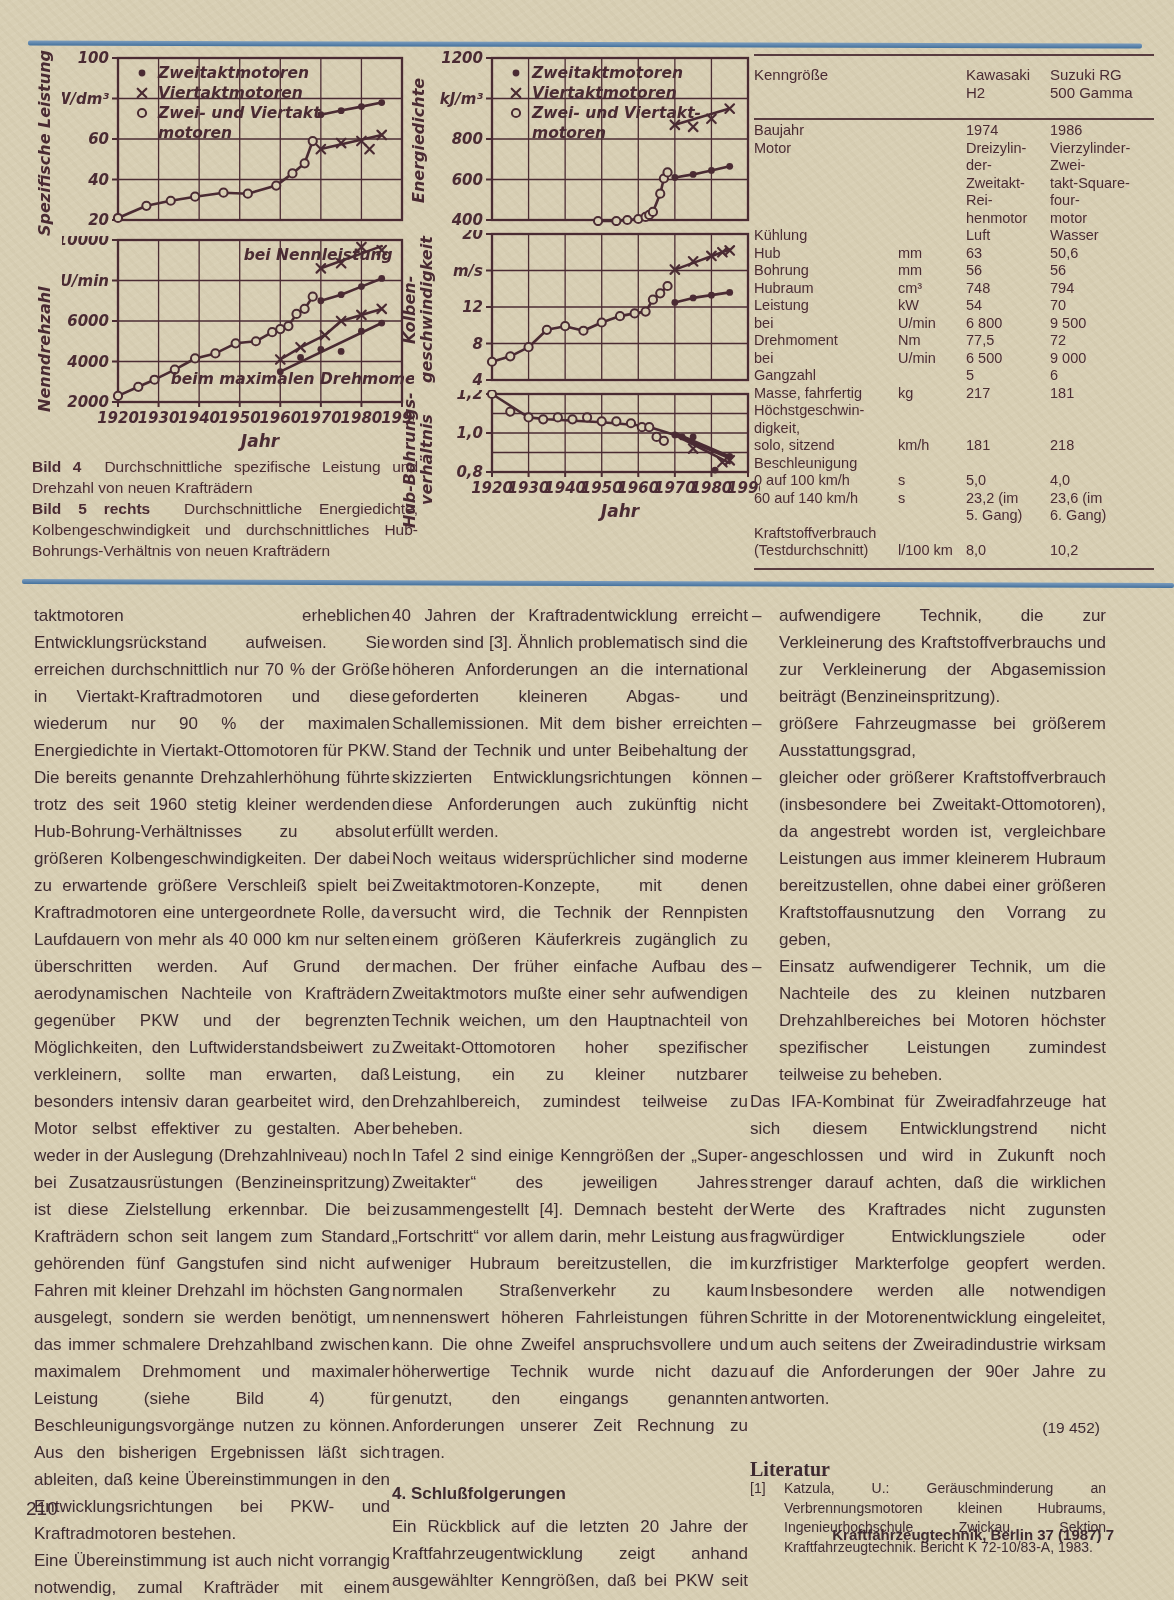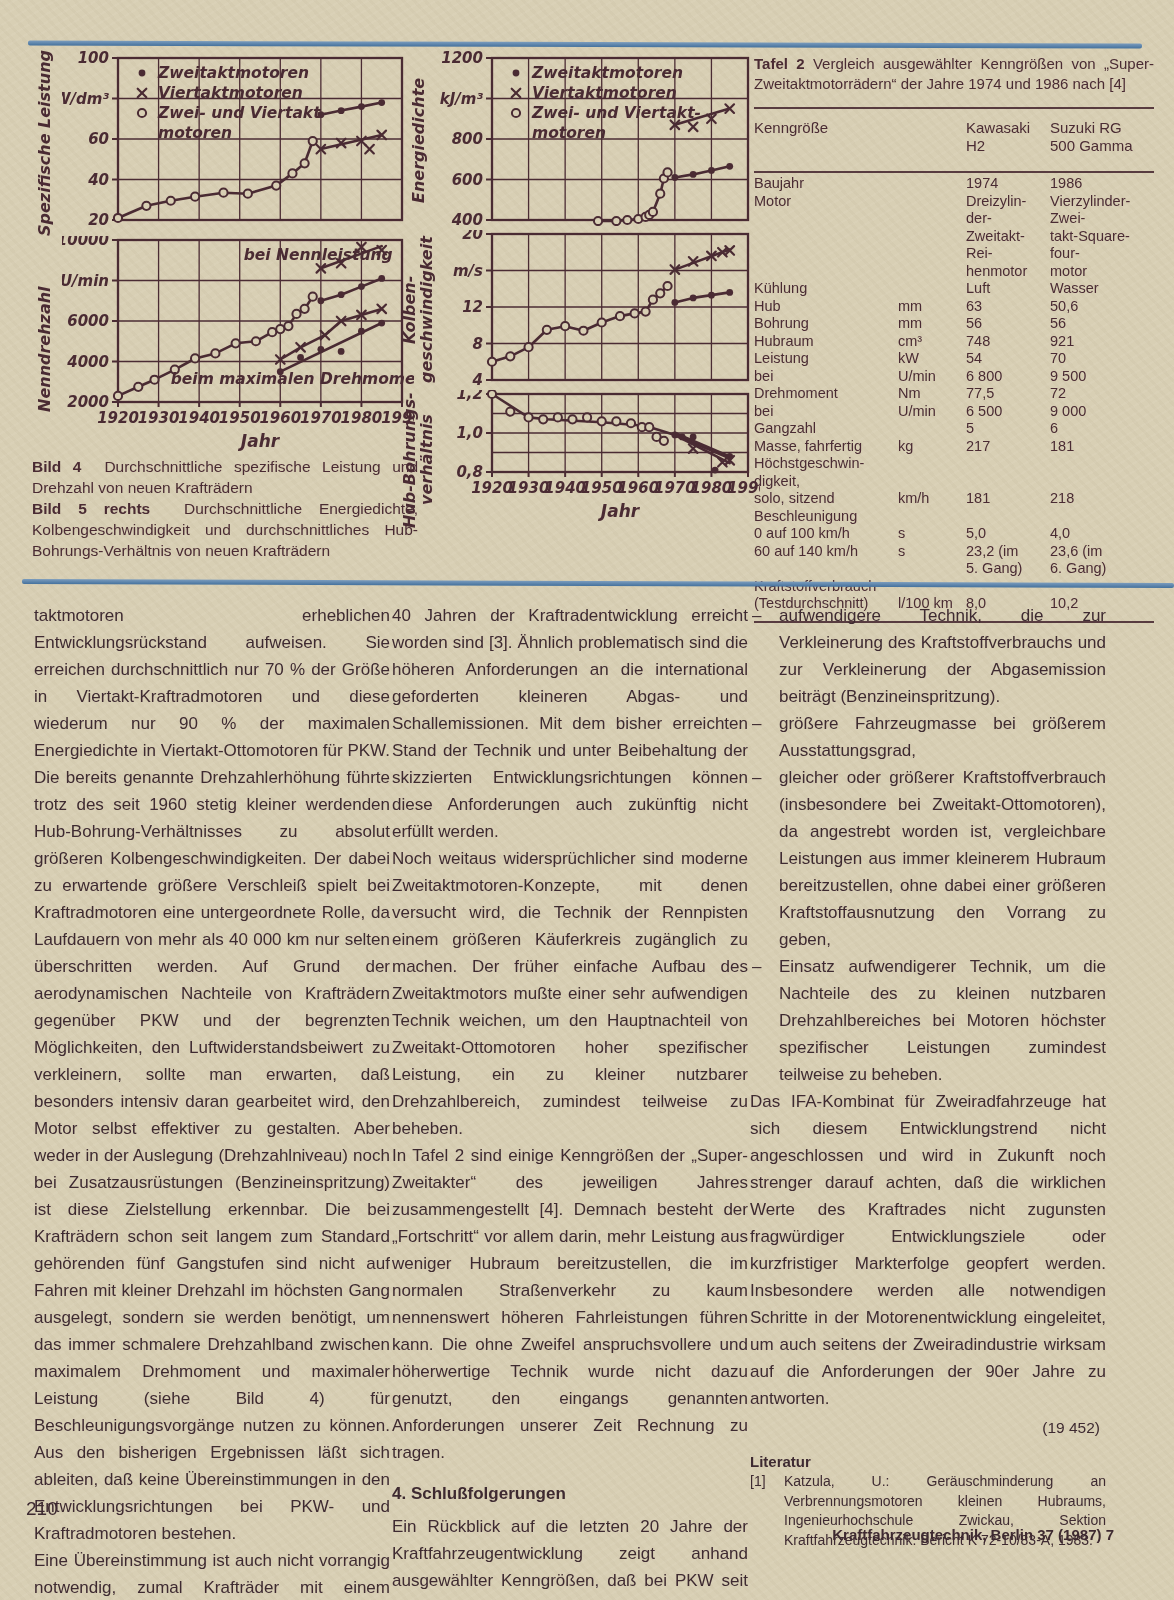--- a/index.html
+++ b/index.html
@@ -58,21 +58,21 @@
   
   .col{position:absolute;top:602px;width:356px;font-size:17px;line-height:27px;text-align:justify;color:var(--text);}
   .col-0{left:34px;}
   .col-1{left:392px;}
   .col-2{left:750px;}
   .para{margin:0;}
   .h4head{margin:14px 0 6px 0;font-weight:700;}
   .li{position:relative;padding-left:29px;margin:0;}
   .li .dash{position:absolute;left:2px;top:0;}
   .sig{text-align:right;margin:2px 6px 0 0;font-size:15.5px;}
-  .lith{margin-top:11px;font-weight:700;font-size:15px;line-height:20px;}
+  .lith{margin-top:18px;font-weight:700;font-size:20px;line-height:20px;font-family:Liberation Serif, serif;}
   .ref{position:relative;padding-left:34px;font-size:14px;line-height:19.5px;text-align:justify;margin:0;}
   .ref .refnum{position:absolute;left:0;top:0;}
 
   .pageno{position:absolute;left:26px;top:1498px;font-size:19px;color:var(--text);}
   .journal{position:absolute;right:60px;top:1526px;font-size:15px;font-weight:700;color:var(--text);}
 </style>
 </head>
 <body>
 
 <div class="page">
@@ -389,21 +389,20 @@
             <circle cx="293.7142857142857" cy="66.4" r="3.4" fill="#4a2b33"></circle>
             <polyline points="238.9,45.0 293.7,73.2" fill="none" stroke="#4a2b33" stroke-width="2.6" stroke-linejoin="round" stroke-linecap="round"></polyline>
             <path d="M252.8428571428571 54.3 L261.4428571428571 62.89999999999999 M252.8428571428571 62.89999999999999 L261.4428571428571 54.3" stroke="#4a2b33" stroke-width="2.2" fill="none" stroke-linecap="round"></path>
             <path d="M282.09999999999997 67.95000000000002 L290.7 76.55000000000001 M282.09999999999997 76.55000000000001 L290.7 67.95000000000002" stroke="#4a2b33" stroke-width="2.2" fill="none" stroke-linecap="round"></path>
             <path d="M289.4142857142857 66.00000000000001 L298.01428571428573 74.60000000000001 M289.4142857142857 74.60000000000001 L298.01428571428573 66.00000000000001" stroke="#4a2b33" stroke-width="2.2" fill="none" stroke-linecap="round"></path>
           </svg></div>
     </div>
   </div>
 
   <div class="tafel">
-    <p class="ttitle"><b>Tafel 2</b> <span>Vergleich ausgewählter Kenngrößen von „Super-Zweitaktmotorrädern“ der Jahre 1974 und 1986 nach [4]</span></p>
     <div class="hr"></div>
     <div class="trow thead">
       <span class="tl">Kenngröße</span>
       <span class="tu"></span>
       <span class="tv">Kawasaki H2</span>
       <span class="tv2 preline">Suzuki RG
 500 Gamma</span>
     </div>
     <div class="hr"></div>
     <div class="tbody">
@@ -441,21 +440,21 @@
         <div class="trow">
           <span class="tl">Bohrung</span>
           <span class="tu">mm</span>
           <span class="tv">56</span>
           <span class="tv2">56</span>
         </div>
         <div class="trow">
           <span class="tl">Hubraum</span>
           <span class="tu">cm³</span>
           <span class="tv">748</span>
-          <span class="tv2">921</span>
+          <span class="tv2">794</span>
         </div>
         <div class="trow">
           <span class="tl">Leistung</span>
           <span class="tu">kW</span>
           <span class="tv">54</span>
           <span class="tv2">70</span>
         </div>
         <div class="trow">
           <span class="tl">bei</span>
           <span class="tu">U/min</span>

